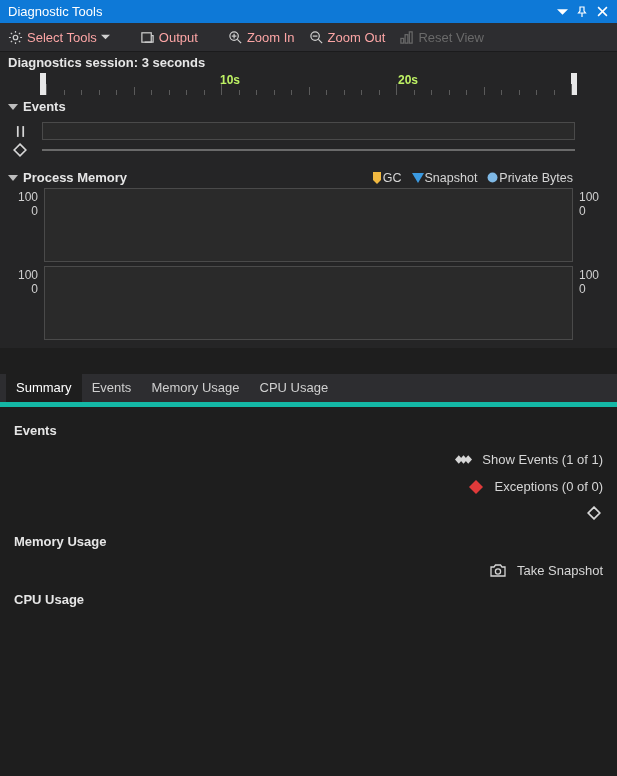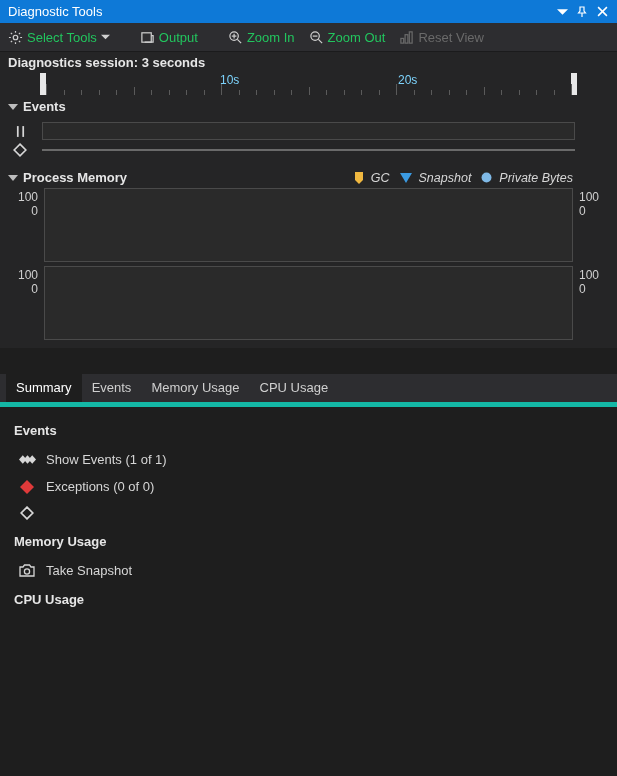--- a/index.html
+++ b/index.html
@@ -36,21 +36,21 @@
     border-bottom: 1px solid #1b1b1c;
     display: flex;
     align-items: center;
     padding: 0 6px;
     gap: 10px;
   }
   .toolbar .item {
     display: flex;
     align-items: center;
     gap: 4px;
-    color: #22c55e;
+    color: #fca5a5;
     cursor: pointer;
     padding: 2px 2px;
   }
   .toolbar .item.disabled { color: #6a6a6a; cursor: default; }
   .toolbar .sep { width: 6px; }
   .session {
     padding: 3px 8px;
     font-weight: 600;
     color: #e6e6e6;
     background: #252526;
@@ -65,23 +65,24 @@
     bottom: 0;
     width: 1px;
     background: #5a5a5a;
   }
   .ruler .tick.small { height: 5px; }
   .ruler .tick.mid   { height: 8px; }
   .ruler .tick.big   { height: 11px; }
   .ruler .label {
     position: absolute;
     top: 0;
-    color: #7dd3fc;
+    color: #bef264;
     font-size: 12px;
     transform: translateX(-2px);
+    font-weight: bold;
   }
   .ruler .marker-left, .ruler .marker-right {
     position: absolute;
     top: 0;
     width: 6px;
     height: 22px;
     background: #e8e8e8;
   }
   .ruler .marker-left  { left: 40px; }
   .ruler .marker-right { right: 40px; }
@@ -102,21 +103,21 @@
   }
   .legend {
     margin-left: auto;
     display: flex;
     gap: 10px;
     font-weight: 400;
     font-size: 12.5px;
     color: #d6d6d6;
     padding-right: 36px;
   }
-  .legend .lg { display: flex; align-items: center; gap: 7px; font-style: italic; }
+  .legend .lg { display: flex; align-items: center; gap: 1px; }
   .events-block {
     padding: 2px 8px 6px 8px;
   }
   .events-row {
     display: flex;
     align-items: center;
     gap: 10px;
     margin: 3px 0;
   }
   .events-row .ico {
@@ -184,20 +185,21 @@
     font-weight: 600;
     color: #e6e6e6;
     padding: 8px 6px 8px 6px;
   }
   .link-row {
     display: flex;
     align-items: center;
     gap: 10px;
     padding: 6px 6px 6px 10px;
     color: #d6d6d6;
+    justify-content: flex-end;
   }
   .link-row .ico { width: 18px; display:flex; justify-content:center; }
   svg { display: block; }
   .wrap { display:flex; flex-direction:column; height:100%; width:100%; }
   .upper { background:#252526; }
 </style>
 </head>
 <body>
 
 <div class="wrap">

